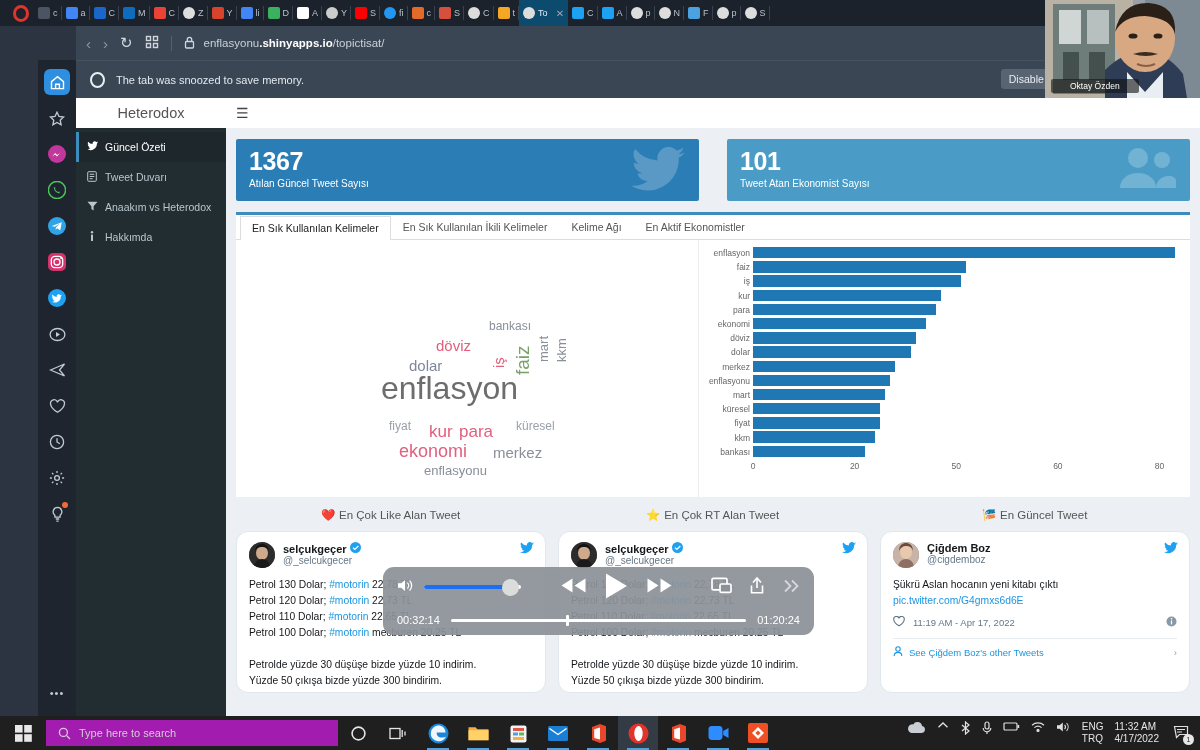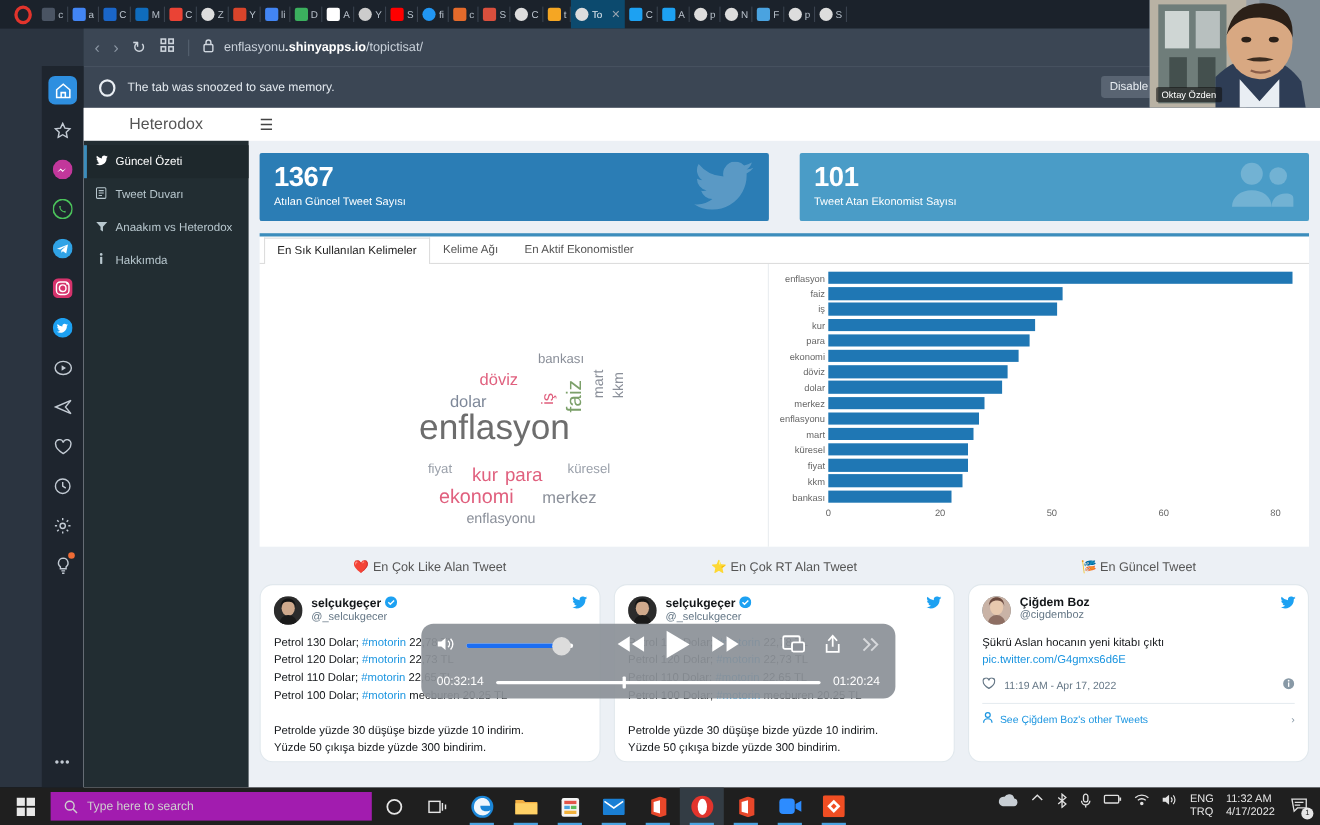--- a/index.html
+++ b/index.html
@@ -115,21 +115,21 @@
   #vol-fill { position:absolute; left:0; top:0; height:4px; width:82px; background:#1c6ef2; border-radius:2px; }
   #vol-knob { position:absolute; left:78px; top:-6px; width:17px; height:17px; background:#dcdcdc; border-radius:50%; }
   #vp-mid { flex:1; display:flex; align-items:center; justify-content:center; gap:17px; }
   #vp-right { display:flex; align-items:center; gap:17px; }
   #vp-bot { display:flex; align-items:center; height:26px; padding:0 14px; gap:11px; font-size:11px; }
   #prog-track { flex:1; height:3px; background:#fff; border-radius:2px; position:relative; }
   #prog-knob { position:absolute; left:39%; top:-4px; width:3px; height:11px; background:#fff; border-radius:1px; }
 
   
   #webcam { position:absolute; right:0; top:0; width:155px; height:98px; overflow:hidden; background:#7d8796; }
-  #wc-name { position:absolute; left:6px; bottom:5px; background:rgba(20,20,20,.62); color:#fff; font-size:8.5px; padding:2px 5px; border-radius:2px; }
+  #wc-name { position:absolute; left:6px; bottom:5px; background:rgba(20,20,20,.62); color:#fff; font-size:8.5px; padding:2px 19px; border-radius:2px; }
 
   
   #taskbar { position:absolute; left:0; bottom:0; width:1200px; height:34px; background:#1f1f1f; display:flex; align-items:center; }
   #startbtn { width:46px; height:34px; display:flex; align-items:center; justify-content:center; }
   #searchbox { width:292px; height:26px; background:#a21caf; display:flex; align-items:center; gap:8px; padding-left:12px; color:#cfcfcf; font-size:11px; }
   .tbicon { width:40px; height:34px; display:flex; align-items:center; justify-content:center; position:relative; }
   .tbicon.running:after { content:""; position:absolute; bottom:0; left:9px; width:22px; height:2.5px; background:#4aa3e0; }
   .tbicon.act { background:#333c44; }
   #tray { margin-left:auto; display:flex; gap:11px; padding-right:8px; color:#e6e6e6; font-size:10px; }
   #clock { text-align:left; line-height:12px; font-size:10px; }
@@ -447,20 +447,21 @@
                   <circle cx="44" cy="13" r="8"></circle>
                   <path d="M2 41c0-9 8-15 18-15s18 6 18 15z"></path>
                   <path d="M38 41c0-7 5-12 13-12 4 0 7 1.6 7 5v7z"></path>
                 </svg></div>
             </div>
           </div>
 
         <div id="tabbox">
           <div id="tabrow">
               <div class="tabitem active">En Sık Kullanılan Kelimeler</div>
+              <div class="tabitem">En Sık Kullanılan İkili Kelimeler</div>
               <div class="tabitem">Kelime Ağı</div>
               <div class="tabitem">En Aktif Ekonomistler</div>
             </div>
           <div id="tabcontent">
             <div id="wordcloud-pane">
               <div id="wc">
                   <span style="font-size: 32px; color: rgb(109, 109, 109); left: 145px; top: 132px;">enflasyon</span>
                   <span style="font-size: 15px; color: rgb(224, 96, 126); left: 200px; top: 98px;">döviz</span>
                   <span style="font-size: 15px; color: rgb(126, 136, 153); left: 173px; top: 118px;">dolar</span>
                   <span style="font-size: 12px; color: rgb(138, 143, 153); left: 253px; top: 80px;">bankası</span>

